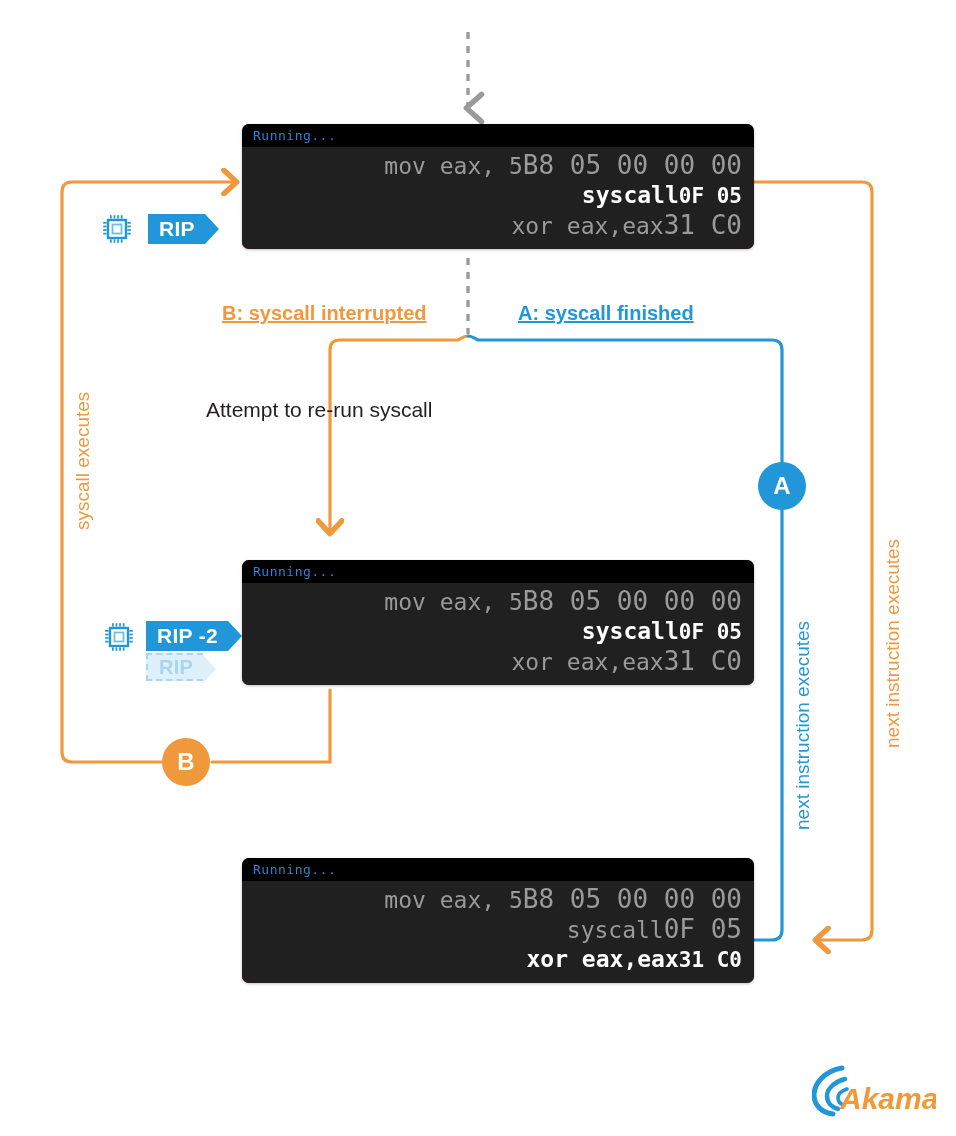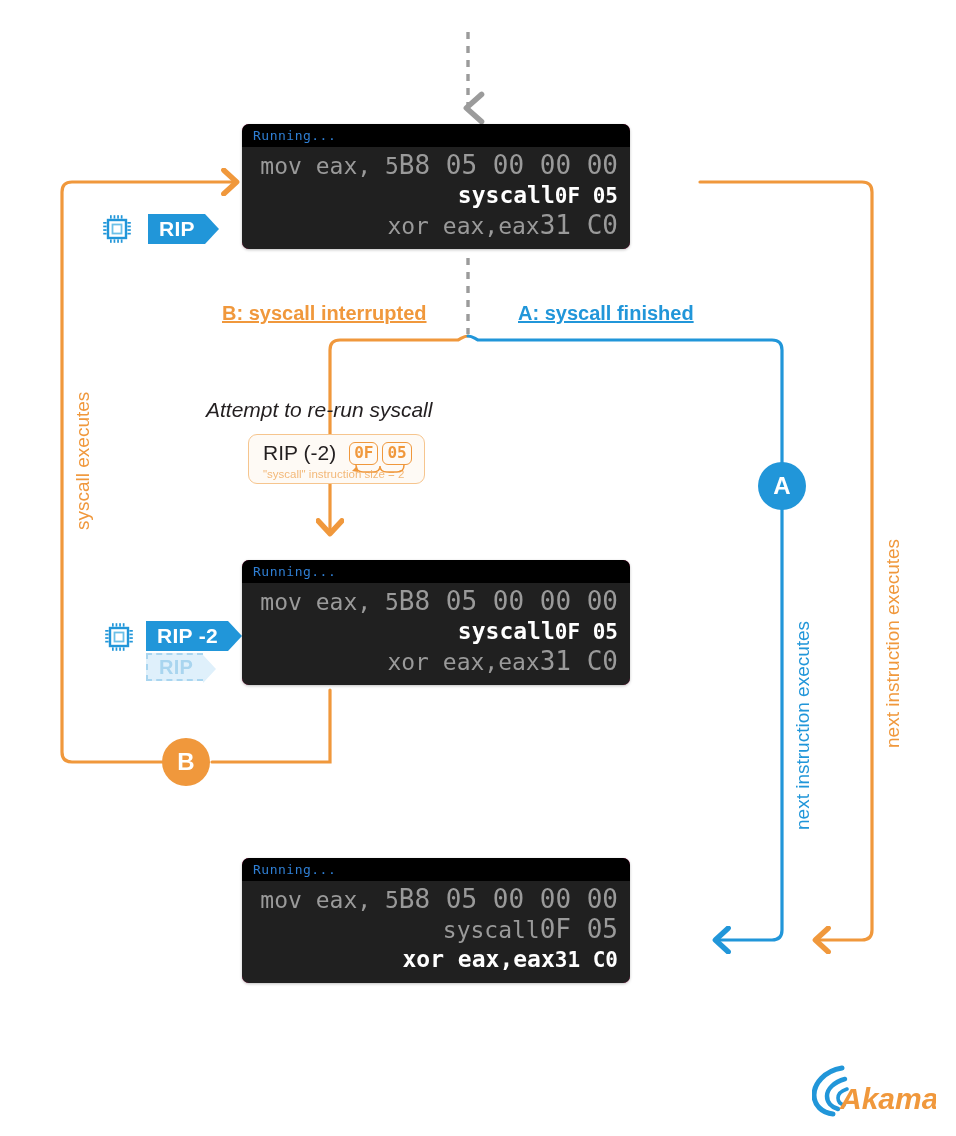--- a/index.html
+++ b/index.html
@@ -17,21 +17,21 @@
   }
   #wires {
     position: absolute; left: 0; top: 0;
     width: 956px; height: 1136px;
     pointer-events: none;
   }
 
   
   .codeblock {
     position: absolute;
-    width: 388px;
+    width: 512px;
     background: #be185d;
     border-radius: 7px;
     overflow: hidden;
     box-shadow: 0 1px 3px rgba(0,0,0,.25);
     z-index: 5;
   }
   .cb-title {
     background: #000000;
     color: #2f7fd4;
     font-family: "DejaVu Sans Mono", monospace;
@@ -109,21 +109,20 @@
   }
   .branchlabel.b { color: #f0983c; }
   .branchlabel.a { color: #2196d9; }
 
   .attempt-title {
     position: absolute;
     font-size: 21px;
     color: #231f20;
     white-space: nowrap;
     z-index: 6;
-    font-style: italic;
   }
 
   .attempt-box {
     position: absolute;
     border: 1.5px solid #f6c58e;
     border-radius: 9px;
     background: #fefaf5;
     padding: 6px 12px 3px 14px;
     z-index: 6;
   }
@@ -253,34 +252,20 @@
   </svg>
   <div class="ripwrap" style="left:148px; top:214px;">
     <div class="rip">RIP</div>
   </div>
 
   <div class="branchlabel b" style="left:222px; top:302px;">B: syscall interrupted</div>
   <div class="branchlabel a" style="left:518px; top:302px;">A: syscall finished</div>
 
   <div class="attempt-title" style="left:206px; top:398px;">Attempt to re-run syscall</div>
 
-  <div class="attempt-box" style="left:248px; top:434px;">
-    <div class="attempt-row">
-      <span class="attempt-rip">RIP (-2)</span>
-      <span class="bytes-group">
-        <span class="bytebox">0F</span>
-        <span class="bytebox">05</span>
-        <svg width="62" height="13" style="position:absolute; left:0; top:22px;">
-          <path d="M7,1 Q7,8 14,8 L24,8 Q31,8 31,2 Q31,8 38,8 L48,8 Q55,8 55,1" fill="none" stroke="#f0983c" stroke-width="1.5" stroke-linecap="round"></path>
-          <path d="M8,2 L3,7 L9,8 Z" fill="#f0983c"></path>
-        </svg>
-      </span>
-    </div>
-    <div class="attempt-cap">"syscall" instruction size = 2</div>
-  </div>
 
   <div class="codeblock" style="left:242px; top:560px;">
     <div class="cb-title">Running...</div>
     <div class="cb-body">
       <div class="cb-row">
         <span>mov eax, 5</span>
         <span class="bytes">B8 05 00 00 00</span>
       </div>
       <div class="cb-row hl">
         <span>syscall</span>

